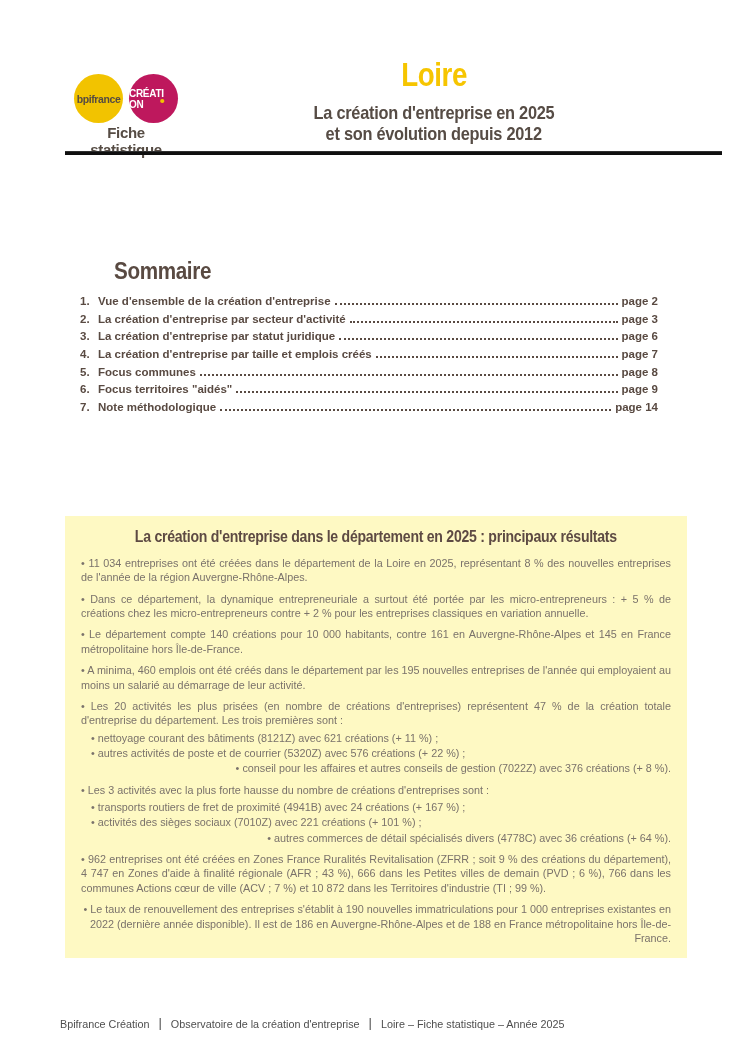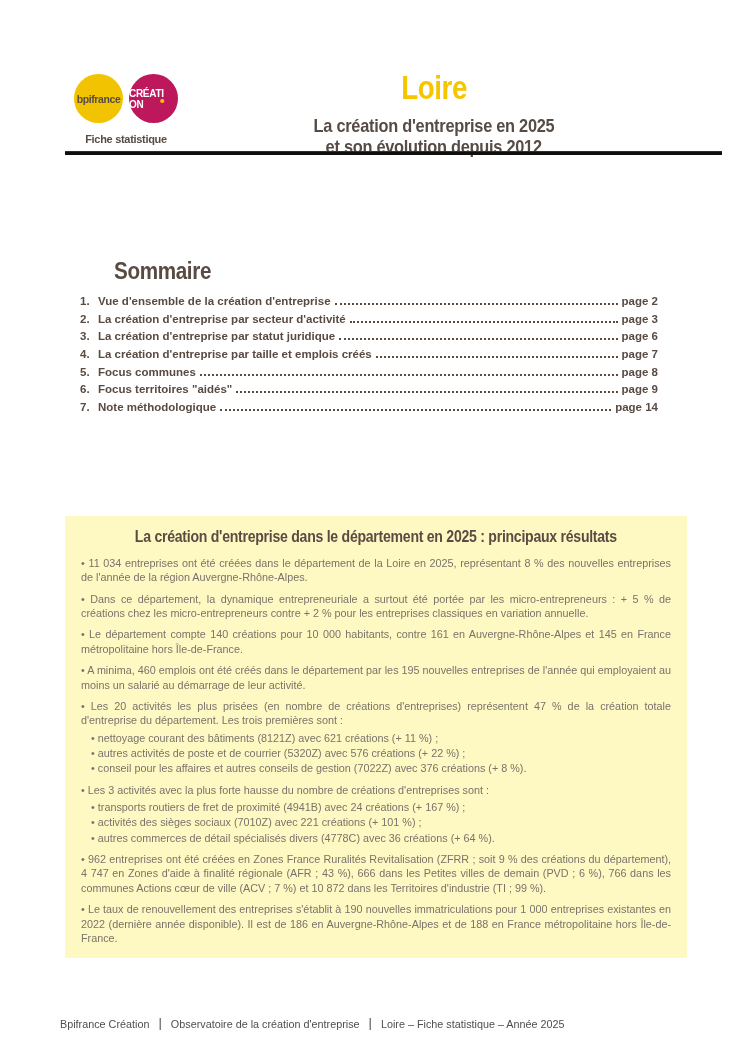--- a/index.html
+++ b/index.html
@@ -29,26 +29,26 @@
   .circle-creation .cre-text {
     font-size: 10px; font-weight: bold; color: #ffffff; letter-spacing: -0.3px;
   }
   .cre-i { position: relative; display: inline-block; }
   .cre-i::after {
     content: ""; position: absolute; left: 50%; transform: translateX(-50%);
     bottom: -4px; width: 3.5px; height: 3.5px; border-radius: 50%;
     background: #F2C300;
   }
   .logo-tagline {
-    margin-top: 9px; text-align: center;
-    font-size: 11px; font-weight: bold; color: #564C44; letter-spacing: -0.3px;
+    text-align: center;
+    font-size: 15px; font-weight: bold; color: #564C44; letter-spacing: -0.3px;
   }
 
   .header-right {
-    position: absolute; left: 180px; top: 71px; width: 508px; text-align: center;
+    position: absolute; left: 180px; top: 58px; width: 508px; text-align: center;
   }
   .dept-title {
     display: inline-block; transform: scaleX(0.84); transform-origin: center;
     font-size: 33px; font-weight: bold; color: #F6C500;
     letter-spacing: -0.5px; line-height: 1.05; margin: 0;
   }
   .subtitle { margin-top: 10px; }
   .subtitle-line {
     display: inline-block; transform: scaleX(0.86); transform-origin: center;
     font-size: 19px; font-weight: bold; color: #564C45;
@@ -91,21 +91,21 @@
   }
   .results-box p {
     margin: 0 0 7px 0; font-size: 10.8px; line-height: 1.33;
     color: #7A726B; text-align: justify;
   }
   .results-box p::before { content: "• "; }
   .sub-list { margin: -4px 0 7px 0; }
   .results-box .sub {
     margin: 0 0 1px 10px; text-align: left;
   }
-  .results-box p:last-child { margin-bottom: 0; }
+  .results-box p:last-child { margin-bottom: 0; text-align: right; }
 
   
   .footer {
     position: absolute; left: 60px; top: 1015px; width: 640px;
     font-size: 10.8px; color: #4E4E4E;
     display: flex; align-items: flex-end;
   }
   .footer-sep { margin: 0 9px; font-size: 13px; color: #4E4E4E; font-weight: 400; }
 </style>
 </head>

